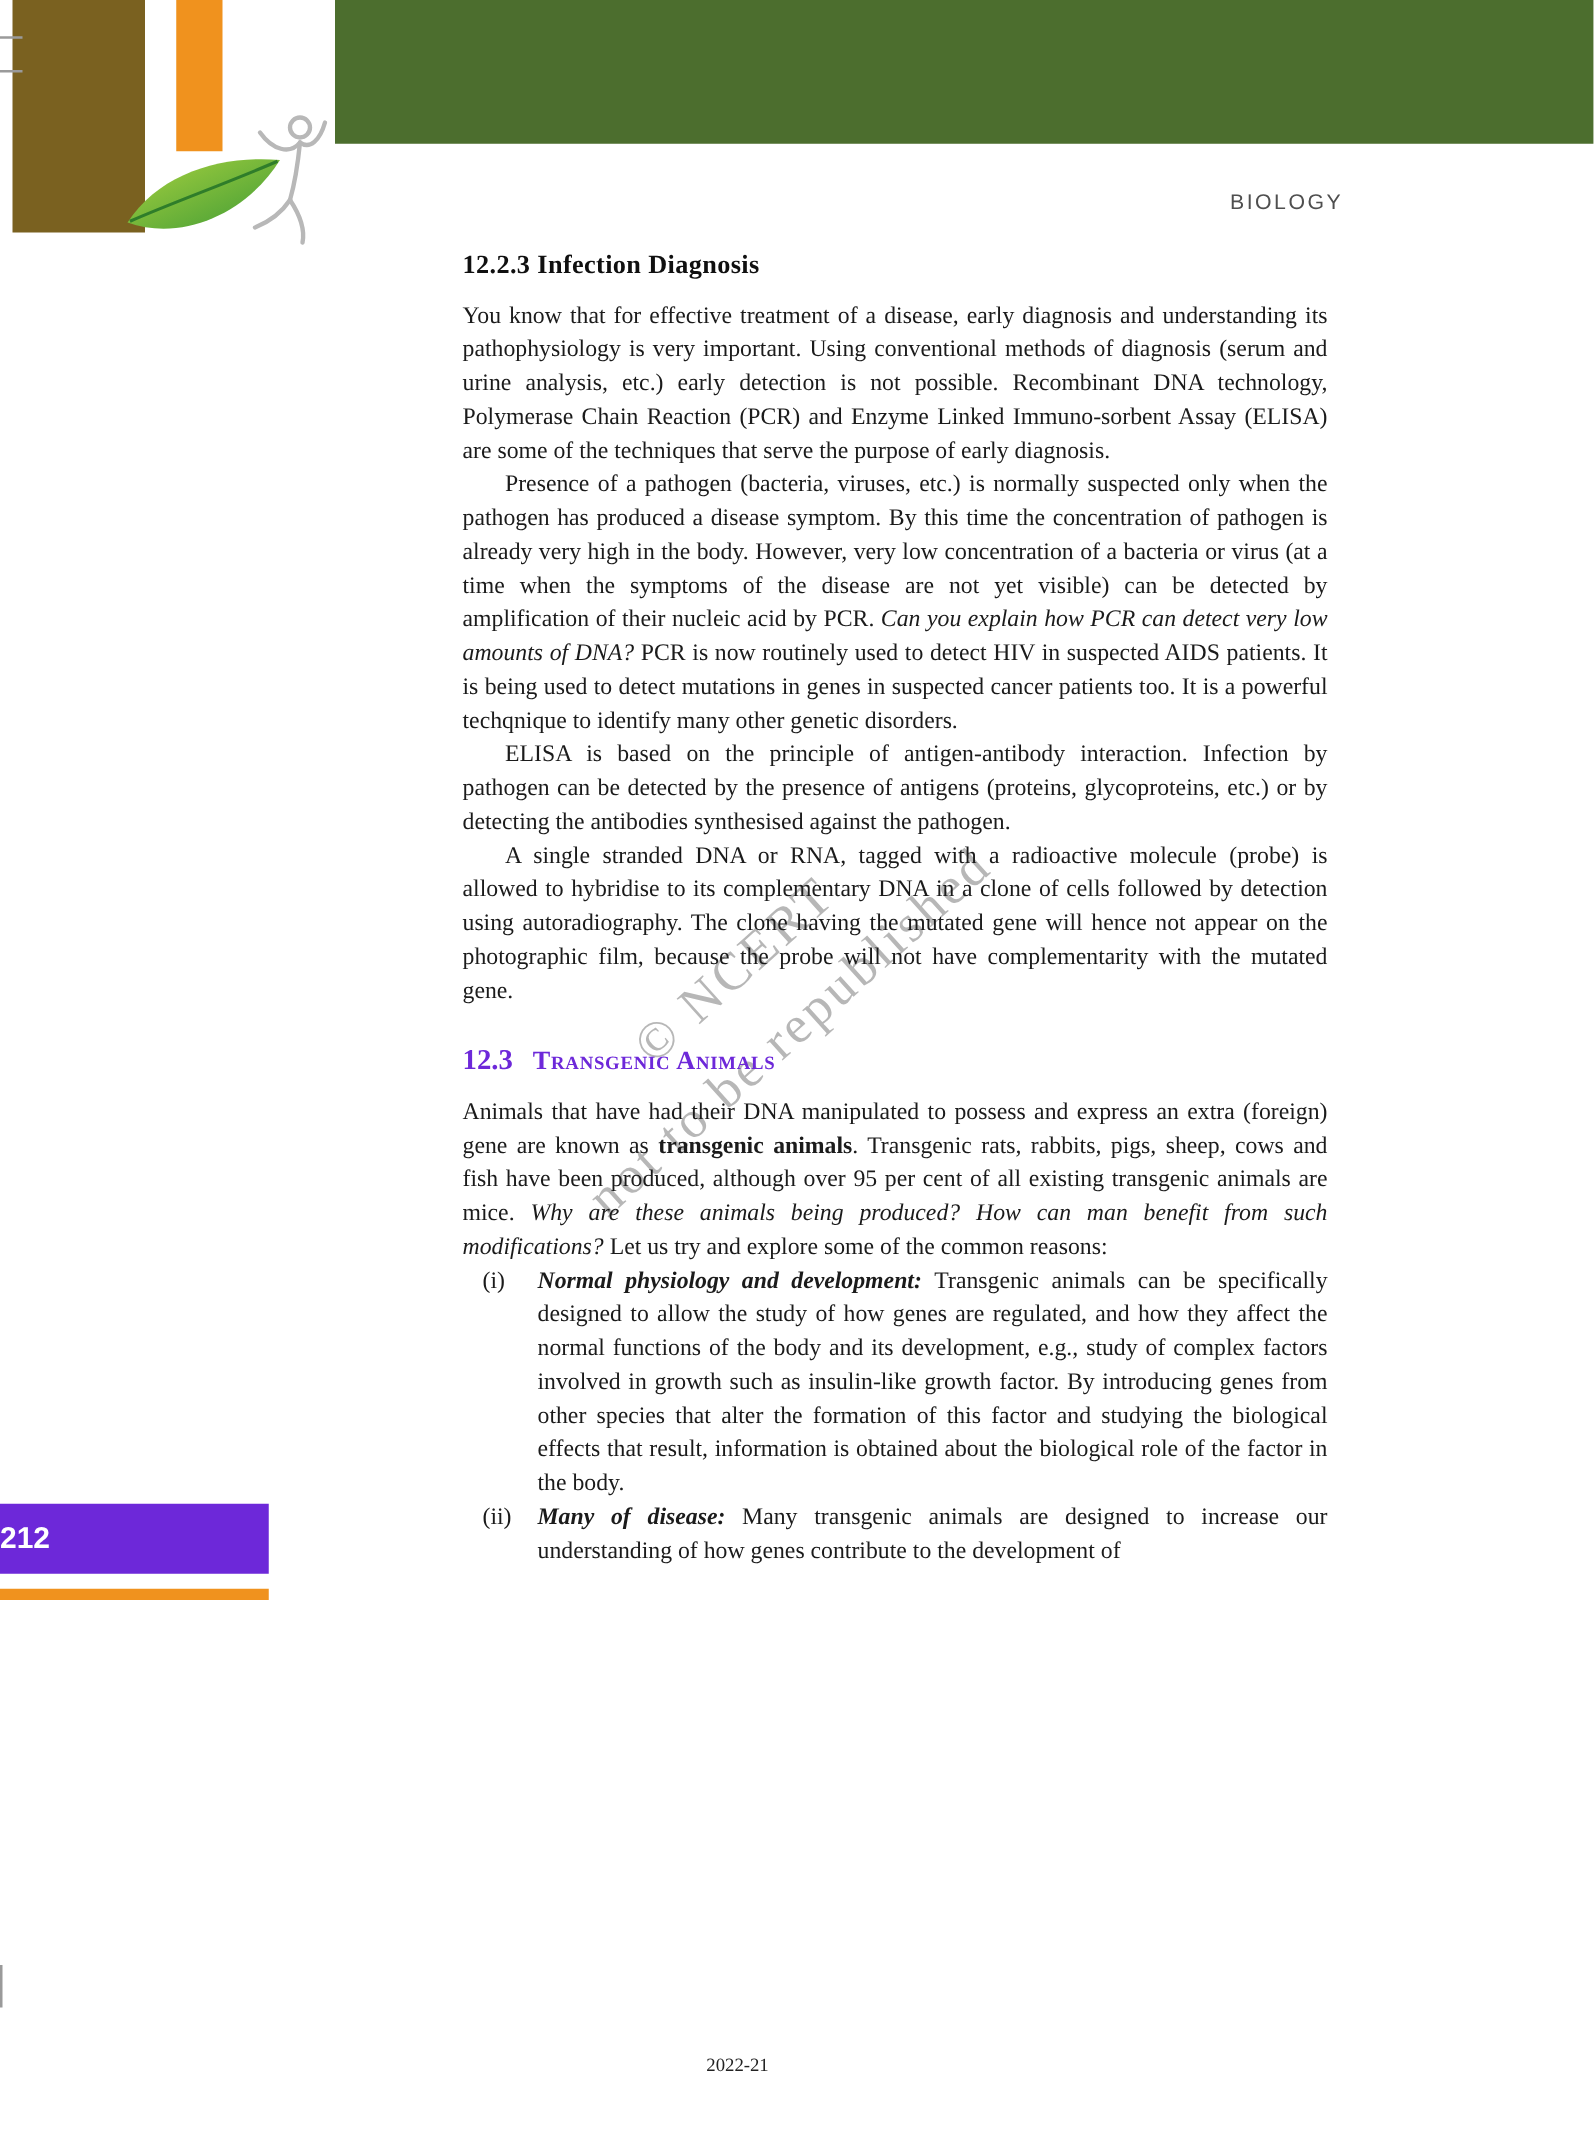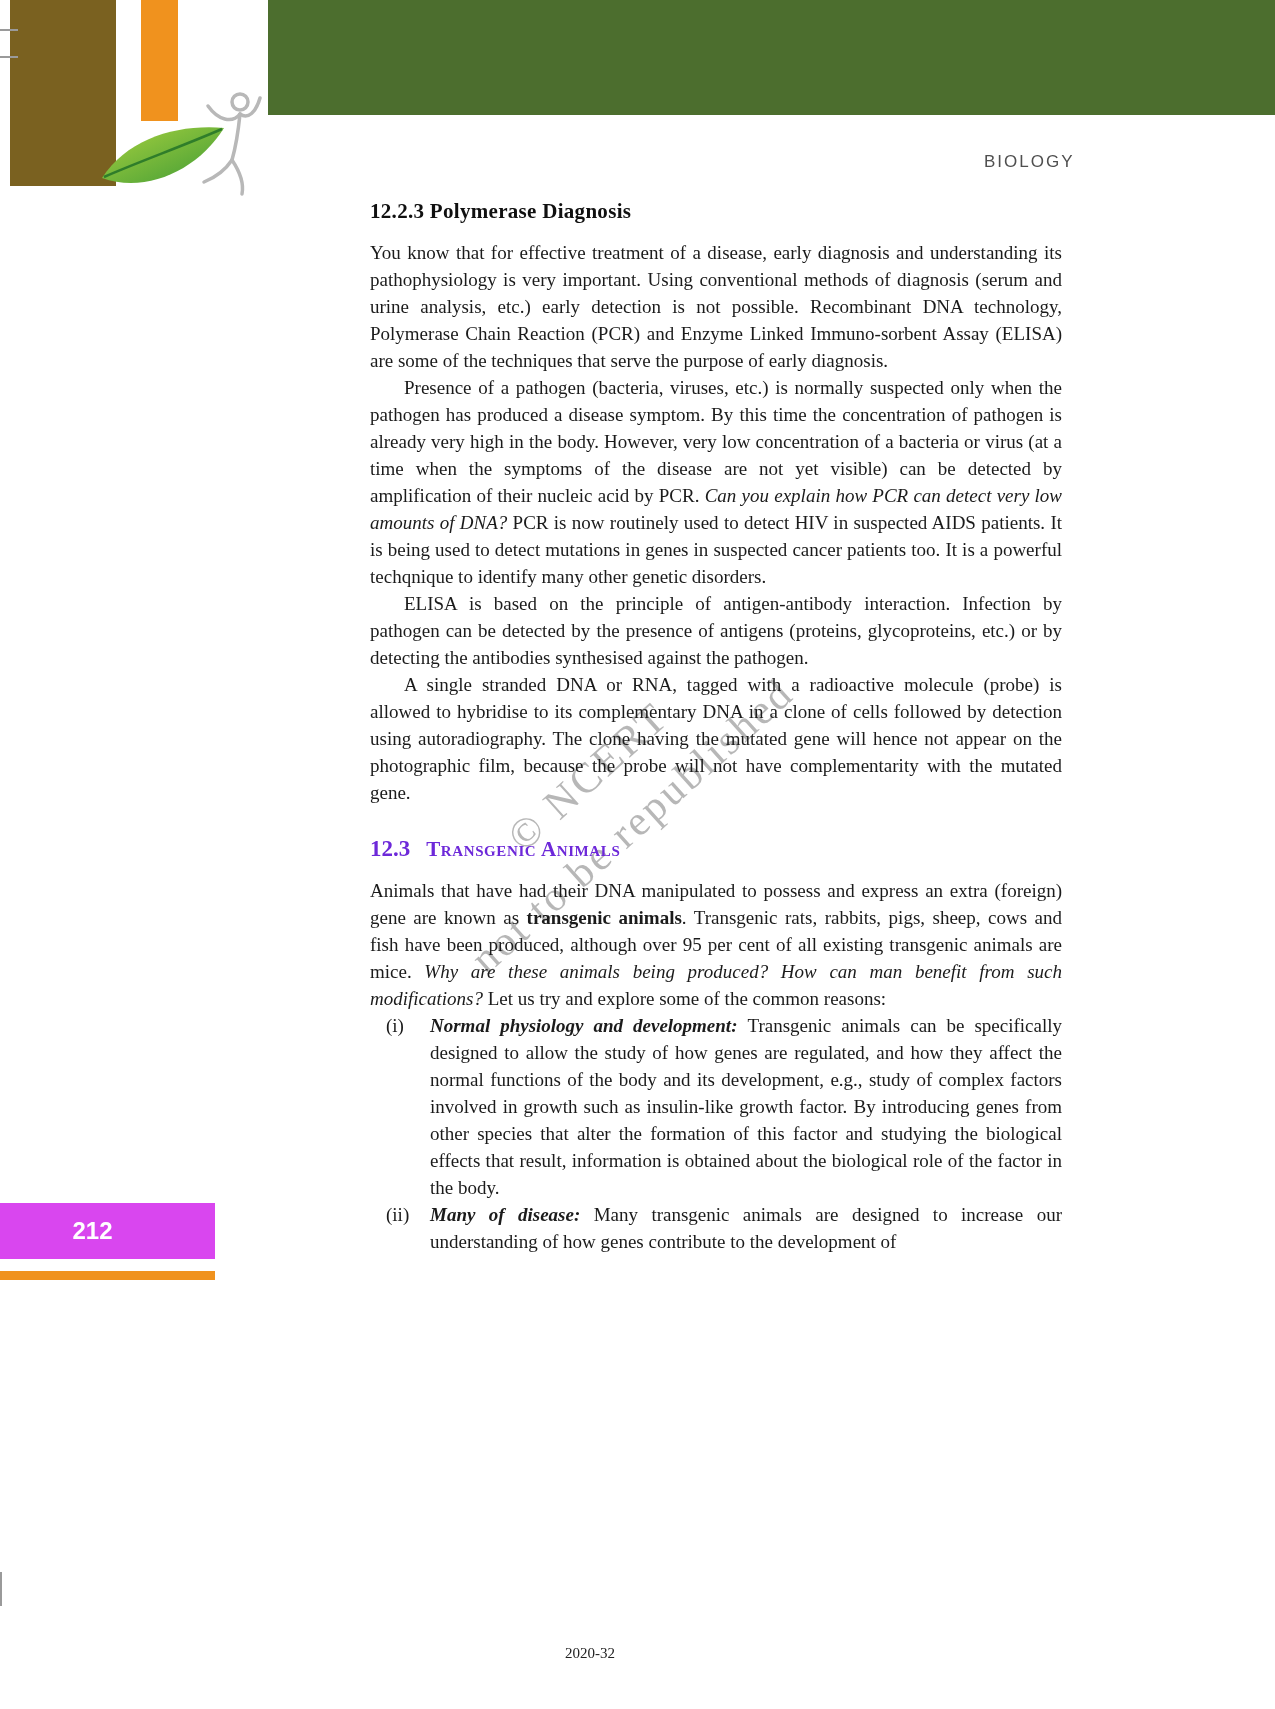--- a/index.html
+++ b/index.html
@@ -61,23 +61,23 @@
     position:absolute; left:350px; top:735px; width:520px;
     transform:rotate(-42deg); transform-origin:center;
     color:#7d7d7d; opacity:0.55;
     font-size:42px; line-height:66px; letter-spacing:3px;
     text-align:center; pointer-events:none; white-space:nowrap;
   }
 
   
   .pagenum-box {
     position:absolute; left:0; top:1203px; width:215px; height:56px;
-    background:#d946ef; color:#ffffff;
+    background:#6d28d9; color:#ffffff;
     font-family:"Liberation Sans", sans-serif; font-size:24px; font-weight:bold;
-    display:flex; align-items:center; justify-content:center; padding-right:30px;
+    display:flex; align-items:center; justify-content:flex-start; padding-right:30px;
     box-sizing:border-box;
   }
   .pagenum-bar { position:absolute; left:0; top:1271px; width:215px; height:9px; background:#f0921e; }
   .footer {
     position:absolute; left:0; top:1645px; width:1180px;
     text-align:center; font-size:15px; color:#222222;
   }
 </style>
 </head>
 <body>
@@ -115,21 +115,21 @@
   <div class="mark-h1"></div>
   <div class="mark-h2"></div>
   <div class="mark-v"></div>
 
   <div class="watermark">
     <div class="wline">© NCERT</div>
     <div class="wline">not to be republished</div>
   </div>
 
   <div class="article">
-      <h2 class="sub-heading">12.2.3 Polymerase Diagnosis</h2>
+      <h2 class="sub-heading">12.2.3 Infection Diagnosis</h2>
       <p class="para"><span>You know that for effective treatment of a disease, early diagnosis and understanding its pathophysiology is very important.  Using conventional methods of diagnosis (serum and urine analysis, etc.) early detection is not possible. Recombinant DNA technology, Polymerase Chain Reaction (PCR) and Enzyme Linked Immuno-sorbent Assay (ELISA) are some of the techniques that serve the purpose of early diagnosis.</span></p>
       <p class="para indent"><span>Presence of a pathogen (bacteria, viruses, etc.) is normally suspected only when the pathogen has produced a disease symptom. By this time the concentration of pathogen is already very high in the body. However, very low concentration of a bacteria or virus (at a time when the symptoms of the disease are not yet visible) can be detected by amplification of their nucleic acid by PCR. </span><span class="it">Can you explain how PCR can detect very low amounts of DNA?</span><span> PCR is now routinely used to detect HIV in suspected AIDS patients. It is being used to detect mutations in genes in suspected cancer patients too. It is a powerful techqnique to identify many other genetic disorders.</span></p>
       <p class="para indent"><span>ELISA is based on the principle of antigen-antibody interaction. Infection by pathogen can be detected by the presence of antigens (proteins, glycoproteins, etc.) or by detecting the antibodies synthesised against the pathogen.</span></p>
       <p class="para indent"><span>A single stranded DNA or RNA, tagged with a radioactive molecule (probe) is allowed to hybridise to its complementary DNA in a clone of cells followed by detection using autoradiography. The clone having the mutated gene will hence not appear on the photographic film, because the probe will not have complementarity with the mutated gene.</span></p>
       <h1 class="section-heading"><span class="sec-num">12.3</span><span class="sec-title">Transgenic Animals</span></h1>
       <p class="para"><span>Animals that have had their DNA manipulated to possess and express an extra (foreign) gene are known as </span><span class="bd">transgenic animals</span><span>. Transgenic rats, rabbits, pigs, sheep, cows and fish have been produced, although over 95 per cent of all existing transgenic animals are mice. </span><span class="it">Why are these animals being produced? How can man benefit from such modifications?</span><span> Let us try and explore some of the common reasons:</span></p>
       <div class="list-item">
         <span class="marker">(i)</span>
         <div class="li-body"><span class="bdit">Normal physiology and development: </span><span>Transgenic animals can be specifically designed to allow the study of how genes are regulated, and how they affect the normal functions of the body and its development, e.g., study of complex factors involved in growth such as insulin-like growth factor. By introducing genes from other species that alter the formation of this factor and studying the biological effects that result, information is obtained about the biological role of the factor in the body.</span></div>
       </div>
@@ -137,15 +137,15 @@
         <span class="marker">(ii)</span>
         <div class="li-body"><span class="bdit">Many of disease: </span><span>Many transgenic animals are designed to increase our understanding of how genes contribute to the development of</span></div>
       </div>
     </div>
 
   <div class="pagenum-box">
     <span>212</span>
   </div>
   <div class="pagenum-bar"></div>
 
-  <div class="footer">2020-32</div>
+  <div class="footer">2022-21</div>
 
 </div>
 
 </body></html>

